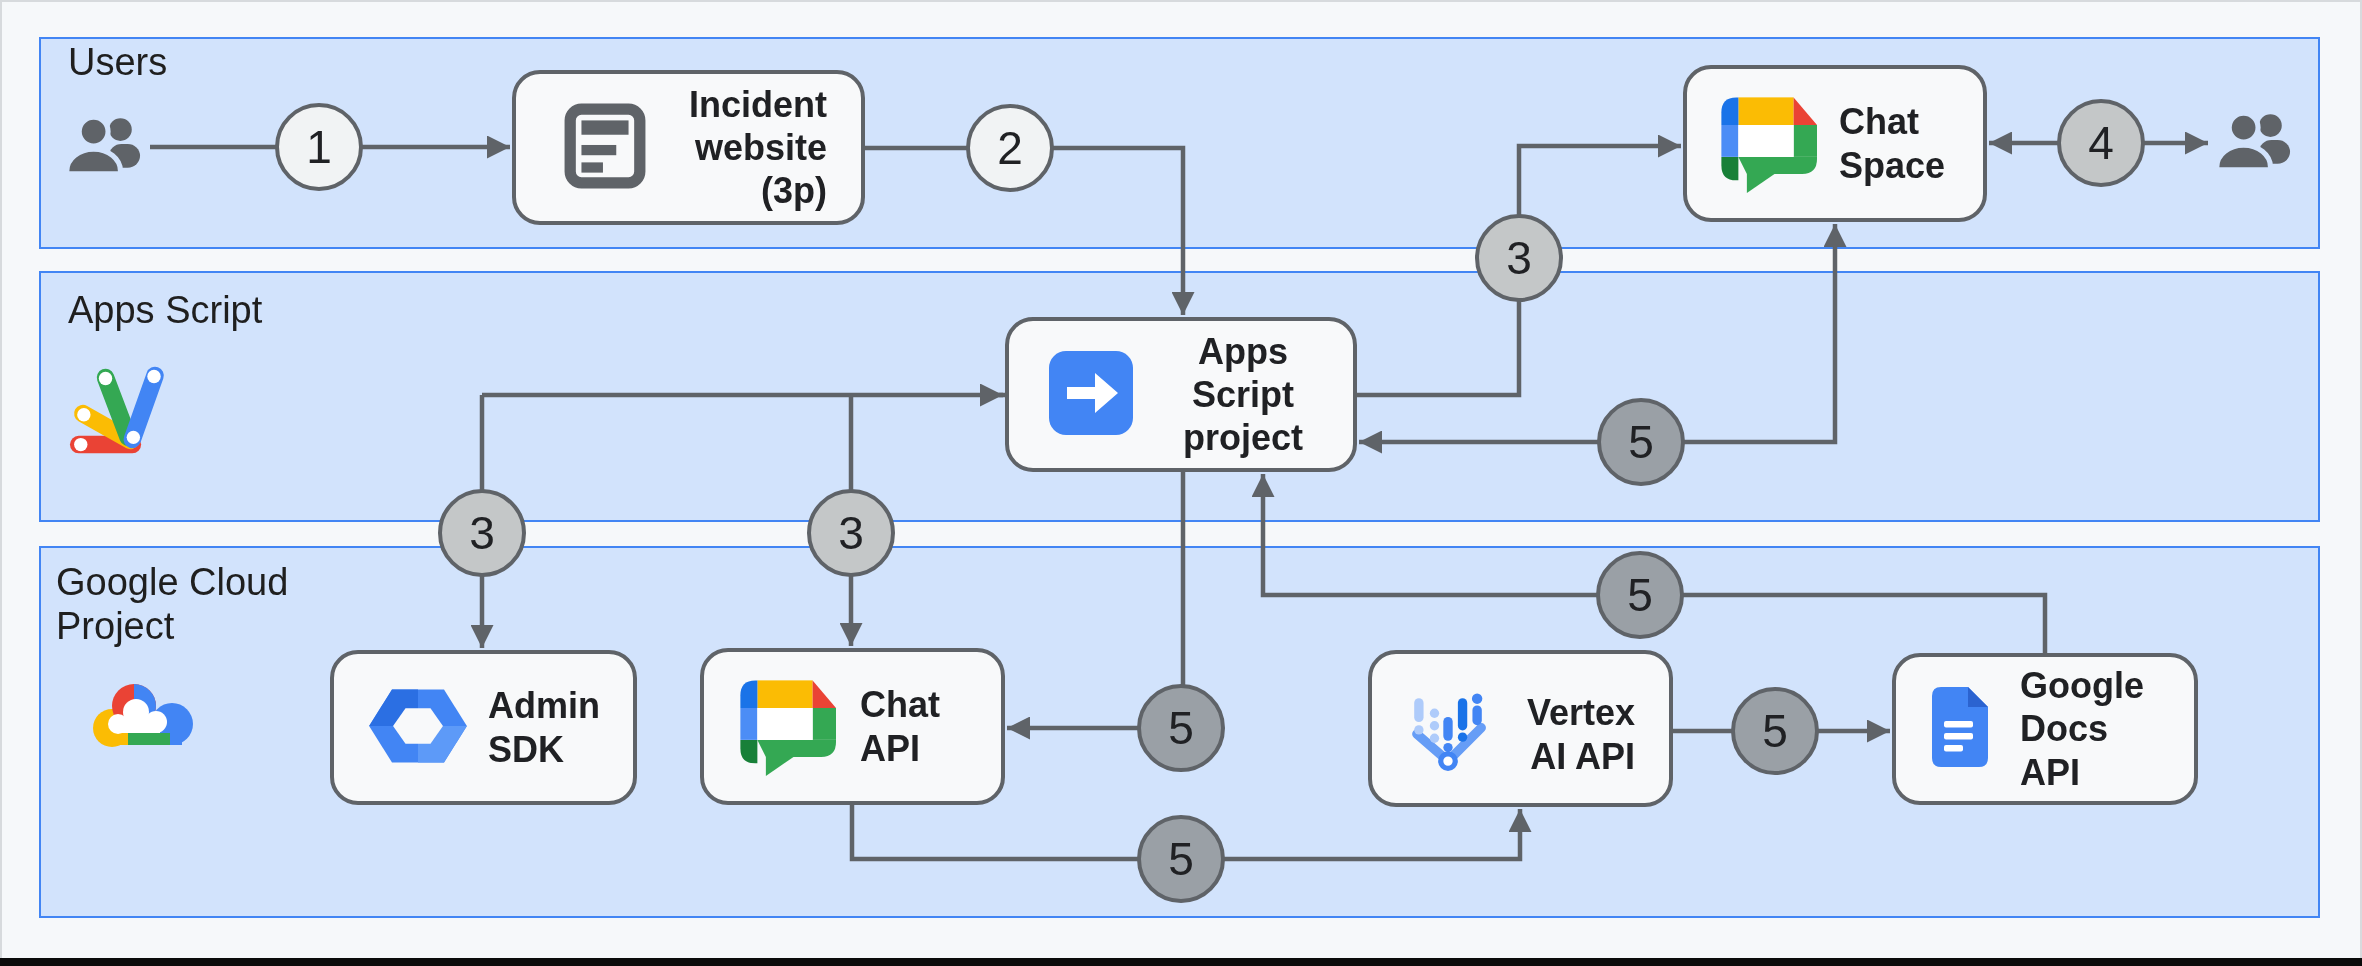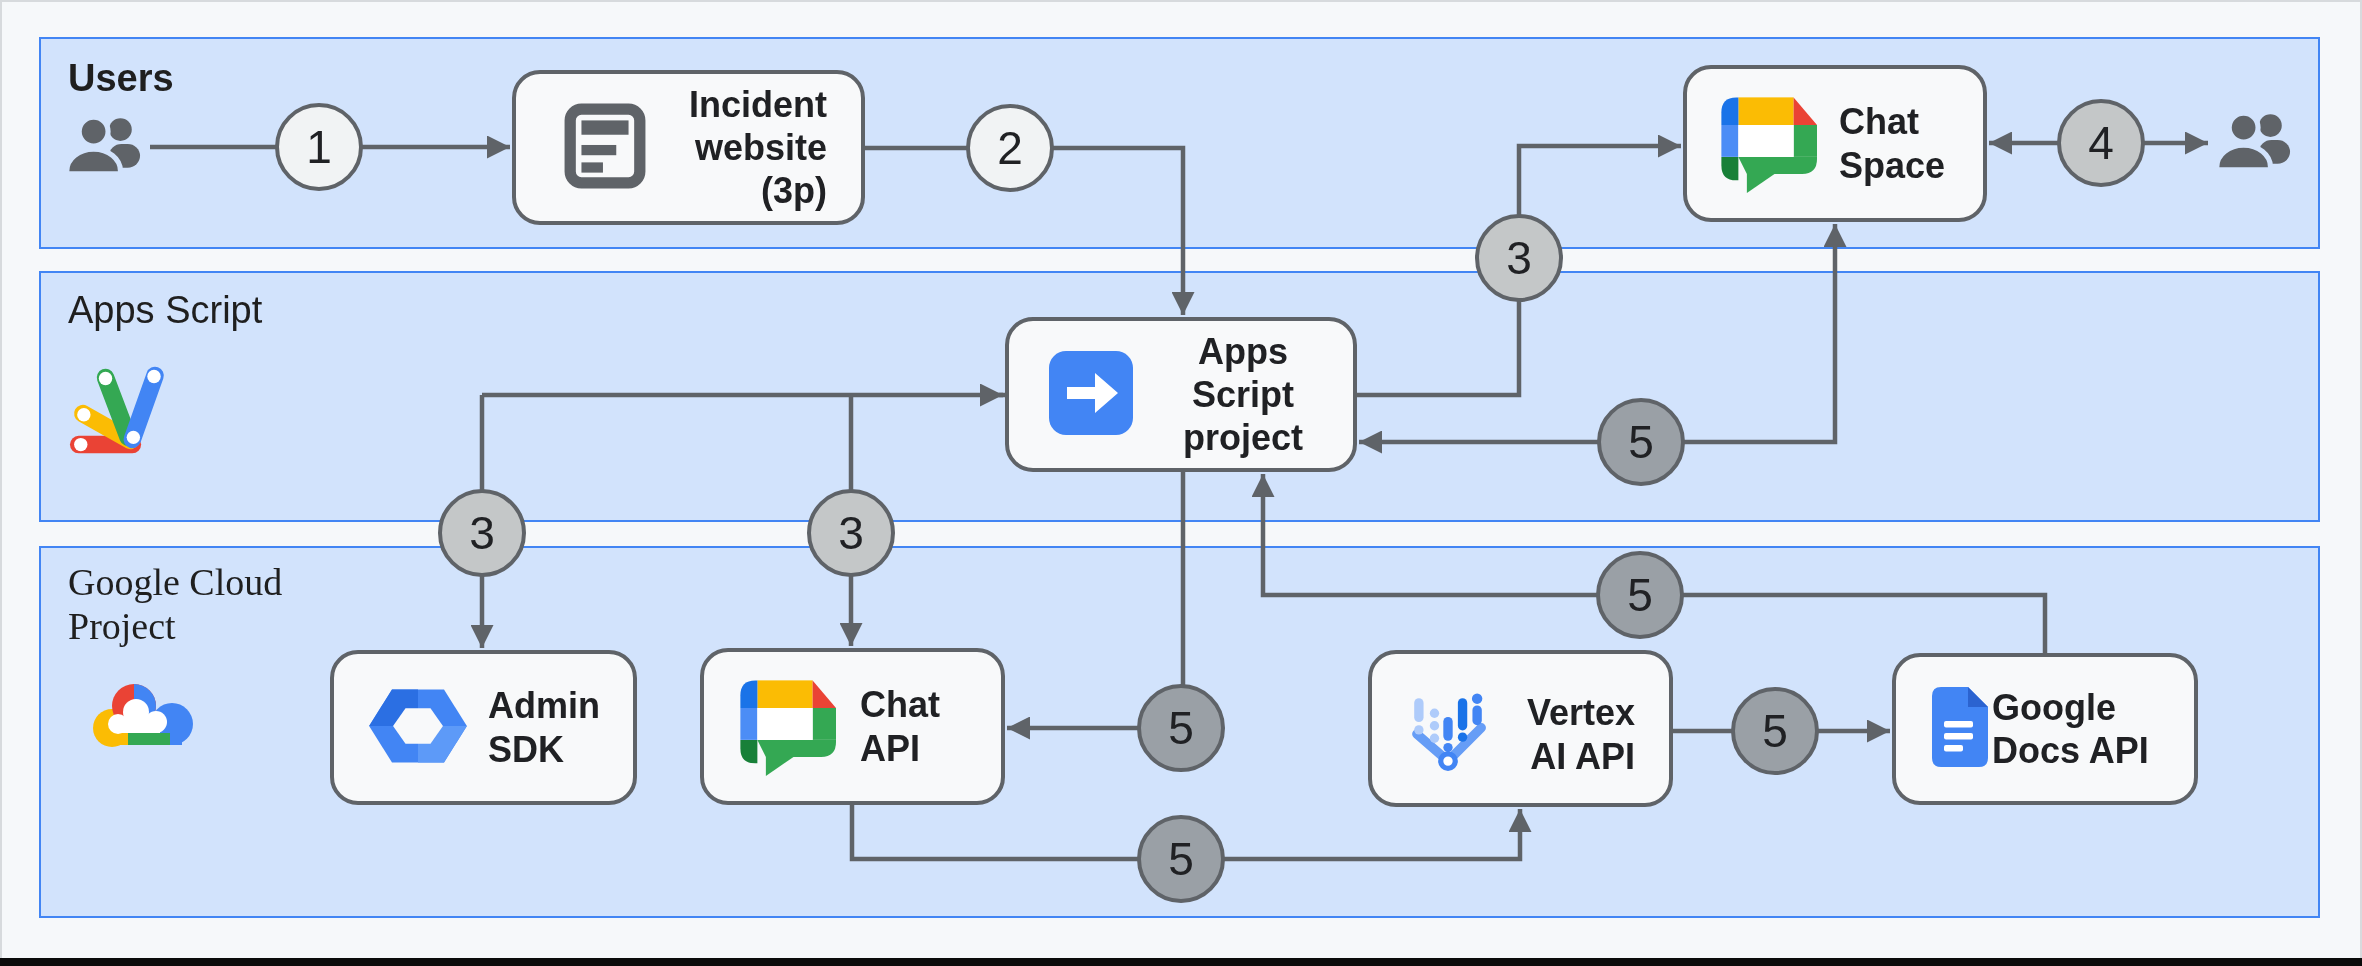--- a/index.html
+++ b/index.html
@@ -34,23 +34,23 @@
 
   .people{position:absolute;z-index:2;}
 </style>
 </head>
 <body>
 
 <div class="band band-users"></div>
 <div class="band band-apps-script"></div>
 <div class="band band-gcp"></div>
 
-<div class="band-label" style="left:68px;top:56px;font-weight:bold;">Users</div>
+<div class="band-label" style="left:68px;top:40px;">Users</div>
 <div class="band-label" style="left:68px;top:288px;">Apps Script</div>
-<div class="band-label" style="left:68px;top:560px;font-family:Liberation Serif, serif;">Google Cloud
+<div class="band-label" style="left:56px;top:560px;">Google Cloud
 Project</div>
 
 <div class="people" style="left:62px;top:112px;">
   <svg width="88" height="66" viewBox="0 0 84 64">
     <circle cx="56" cy="17" r="11" fill="#5f6368"></circle>
     <rect x="45" y="31" width="30" height="23" rx="12" fill="#5f6368"></rect>
     <circle cx="30" cy="19" r="14" fill="#5f6368" stroke="#d2e3fc" stroke-width="5"></circle>
     <path d="M4,60 v-3 a26,21 0 0 1 52,0 v3 z" fill="#5f6368" stroke="#d2e3fc" stroke-width="5"></path>
   </svg>
 </div>
@@ -206,21 +206,21 @@
       <circle cx="64" cy="49" r="4.5" fill="#1a73e8"></circle>
       <circle cx="78" cy="12" r="5" fill="#4285f4"></circle>
       <path d="M78,23 V33" stroke="#4285f4" stroke-width="9" stroke-linecap="round"></path>
       <circle cx="50" cy="72" r="7" fill="#fff" stroke="#4285f4" stroke-width="5"></circle>
     </svg>
   </span>
   <div class="label" style="flex:1;text-align:right;">Vertex
 AI API</div>
 </div>
 
-<div class="node" style="left:1892px;top:653px;width:306px;height:152px;padding:0 20px 0 32px;">
+<div class="node" style="left:1892px;top:653px;width:306px;height:152px;padding:0 20px 0 32px;gap:28px;">
   <span class="icon">
     <svg width="64" height="88" viewBox="0 0 64 84">
       <path d="M4,11 Q4,2 13,2 H40 L60,22 V73 Q60,82 51,82 H13 Q4,82 4,73 Z" fill="#4285f4"></path>
       <polygon points="40,2 60,22 40,22" fill="#2b63d0"></polygon>
       <rect x="16" y="36" width="29" height="6.5" rx="2" fill="#fff"></rect>
       <rect x="16" y="48" width="29" height="6.5" rx="2" fill="#fff"></rect>
       <rect x="16" y="60" width="19" height="6.5" rx="2" fill="#fff"></rect>
     </svg>
   </span>
   <div class="label">Google

